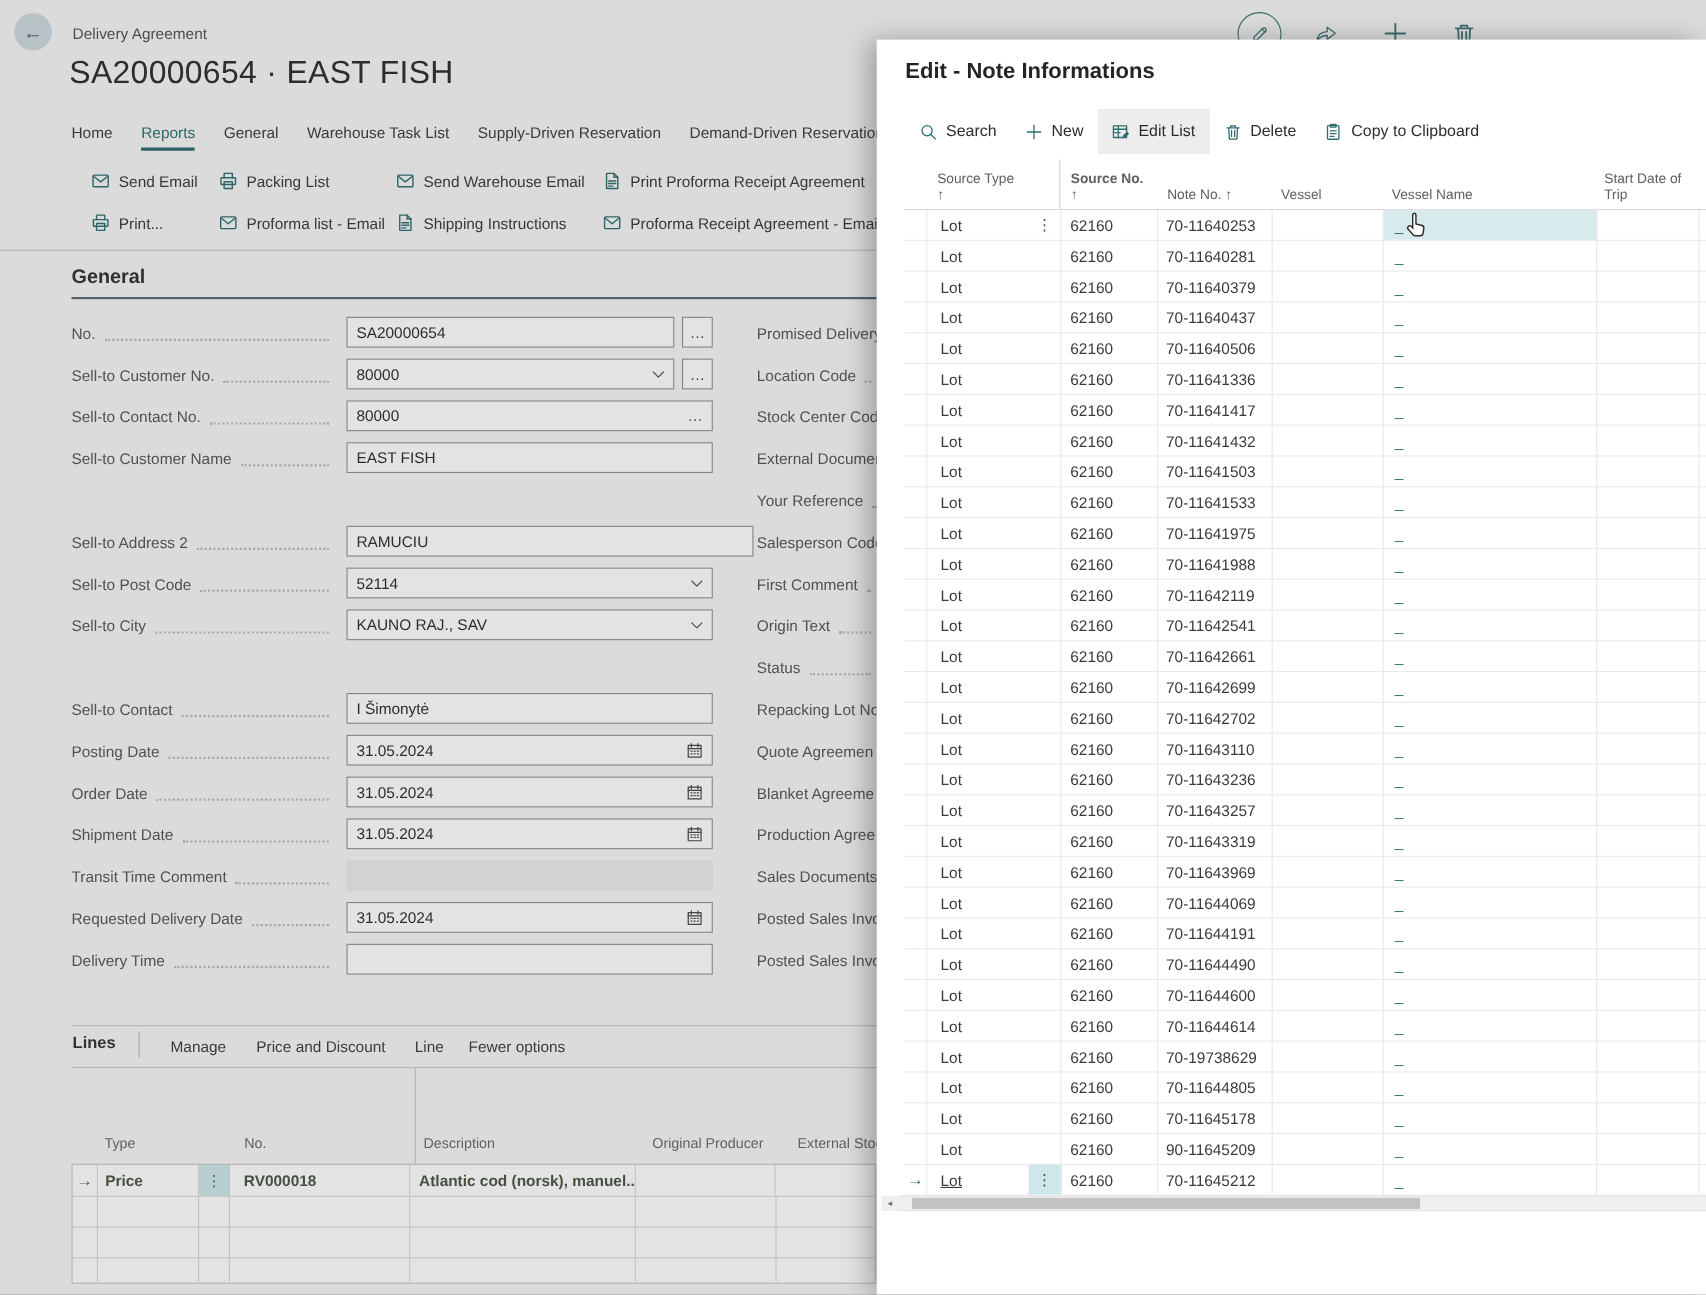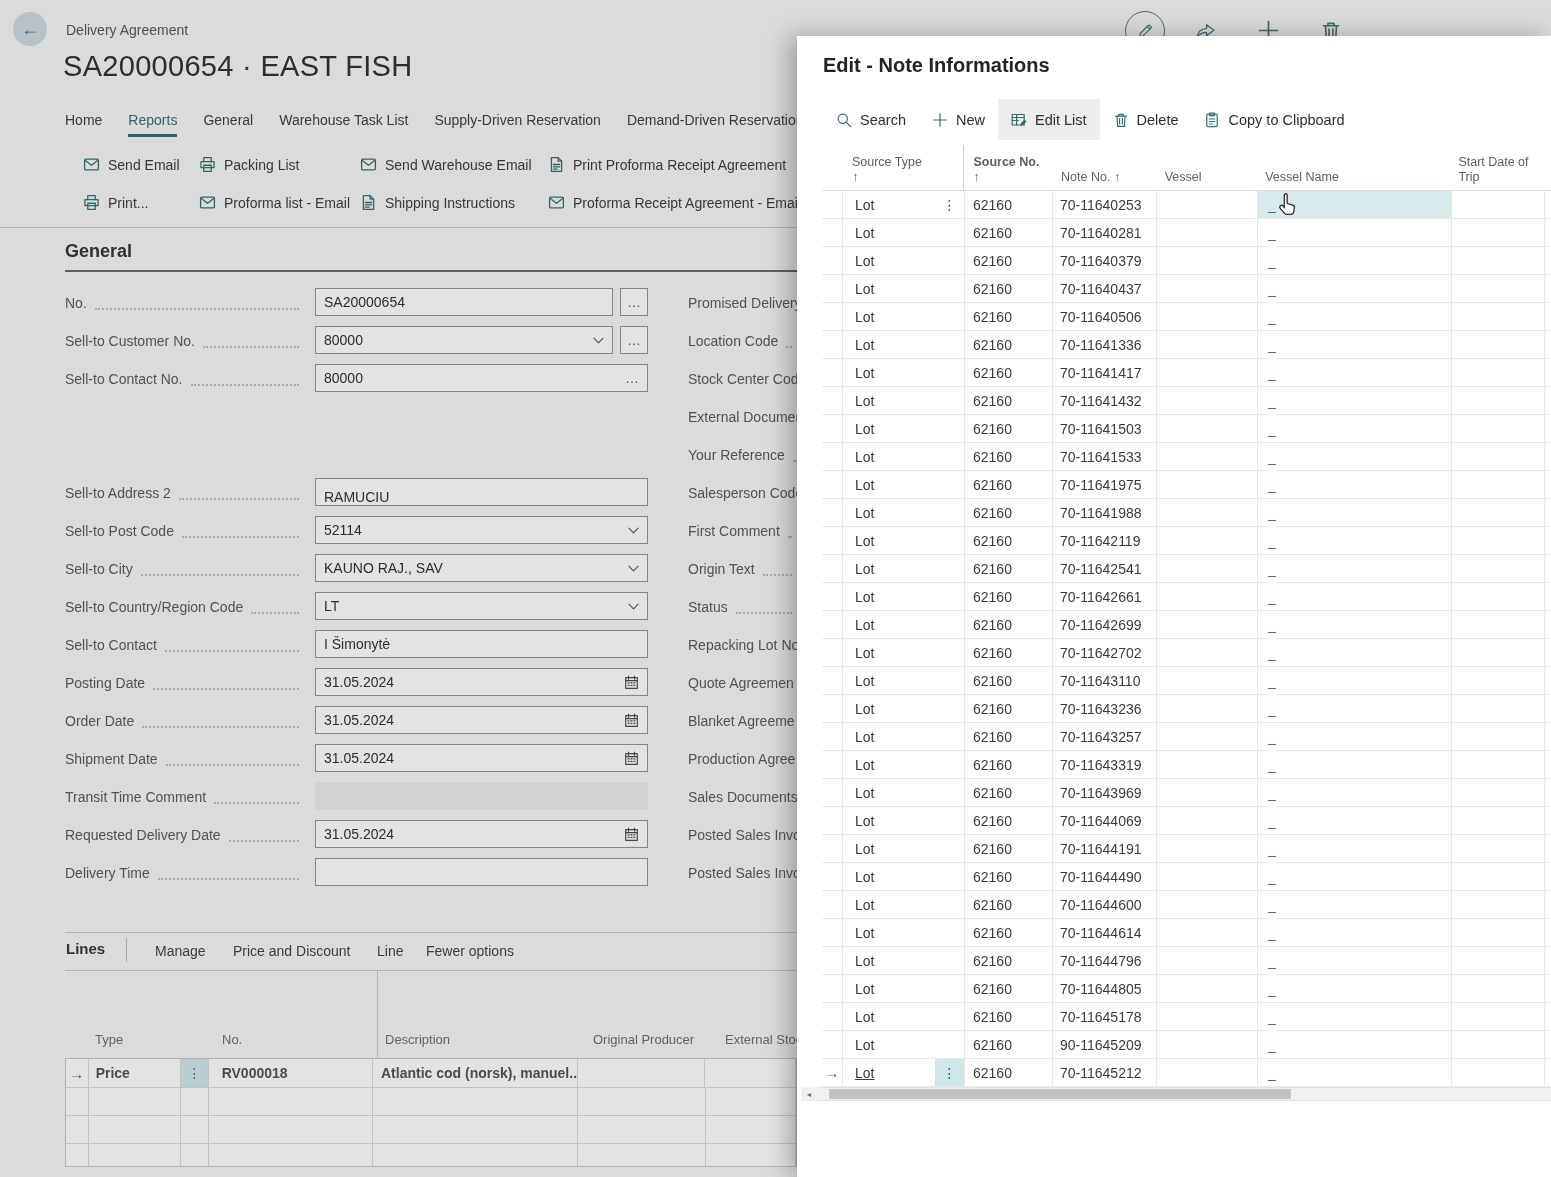--- a/index.html
+++ b/index.html
@@ -252,26 +252,36 @@
         <div class="flabel">
           <span>Sell-to Contact No.</span>
           <span class="lead"></span>
         </div>
         <div class="fld" style="left: 250px; width: 333px;">
           <span class="val">80000</span>
           <span class="sp"></span>
           <span class="dots3">…</span>
         </div>
       </div>
+      <div class="frow" style="top: 114px;">
+        <div class="flabel">
+          <span>Sell-to Customer Name</span>
+          <span class="lead"></span>
+        </div>
+        <div class="fld" style="left: 250px; width: 333px;">
+          <span class="val">EAST FISH</span>
+          <span class="sp"></span>
+        </div>
+      </div>
       <div class="frow" style="top: 190px;">
         <div class="flabel">
           <span>Sell-to Address 2</span>
           <span class="lead"></span>
         </div>
-        <div class="fld" style="left: 250px; width: 333px; align-items: flex-end;">
+        <div class="fld" style="left: 250px; width: 370px;">
           <span class="val">RAMUCIU</span>
           <span class="sp"></span>
         </div>
       </div>
       <div class="frow" style="top: 228px;">
         <div class="flabel">
           <span>Sell-to Post Code</span>
           <span class="lead"></span>
         </div>
         <div class="fld" style="left: 250px; width: 333px;">
@@ -284,35 +294,20 @@
           </span>
         </div>
       </div>
       <div class="frow" style="top: 266px;">
         <div class="flabel">
           <span>Sell-to City</span>
           <span class="lead"></span>
         </div>
         <div class="fld" style="left: 250px; width: 333px;">
           <span class="val">KAUNO RAJ., SAV</span>
-          <span class="sp"></span>
-          <span class="ic" style="width: 11px; height: 7px; color: rgb(85, 85, 85);">
-            <svg viewBox="0 0 12 7">
-              <path d="M1 1l5 5 5-5"></path>
-            </svg>
-          </span>
-        </div>
-      </div>
-      <div class="frow" style="top: 304px;">
-        <div class="flabel">
-          <span>Sell-to Country/Region Code</span>
-          <span class="lead"></span>
-        </div>
-        <div class="fld" style="left: 250px; width: 333px;">
-          <span class="val">LT</span>
           <span class="sp"></span>
           <span class="ic" style="width: 11px; height: 7px; color: rgb(85, 85, 85);">
             <svg viewBox="0 0 12 7">
               <path d="M1 1l5 5 5-5"></path>
             </svg>
           </span>
         </div>
       </div>
       <div class="frow" style="top: 342px;">
         <div class="flabel">
@@ -1012,21 +1007,21 @@
             <div class="mcell" style="width: 93px;"></div>
             <div class="mcell nob" style="flex: 1 1 0%;"></div>
           </div>
           <div class="mrow">
             <div class="mcell" style="width: 21px;"></div>
             <div class="mcell nob" style="width: 92px; padding-left: 12px;">
               <span>Lot</span>
             </div>
             <div class="mcell" style="width: 30px; justify-content: center; color: rgb(74, 74, 74);"></div>
             <div class="mcell" style="width: 88px; padding-left: 8px;">62160</div>
-            <div class="mcell" style="width: 104px; padding-left: 7px;">70-11644796</div>
+            <div class="mcell" style="width: 104px; padding-left: 7px;">70-19738629</div>
             <div class="mcell" style="width: 101px;"></div>
             <div class="mcell" style="width: 194px; padding-left: 10px;">
               <span class="us">_</span>
             </div>
             <div class="mcell" style="width: 93px;"></div>
             <div class="mcell nob" style="flex: 1 1 0%;"></div>
           </div>
           <div class="mrow">
             <div class="mcell" style="width: 21px;"></div>
             <div class="mcell nob" style="width: 92px; padding-left: 12px;">

